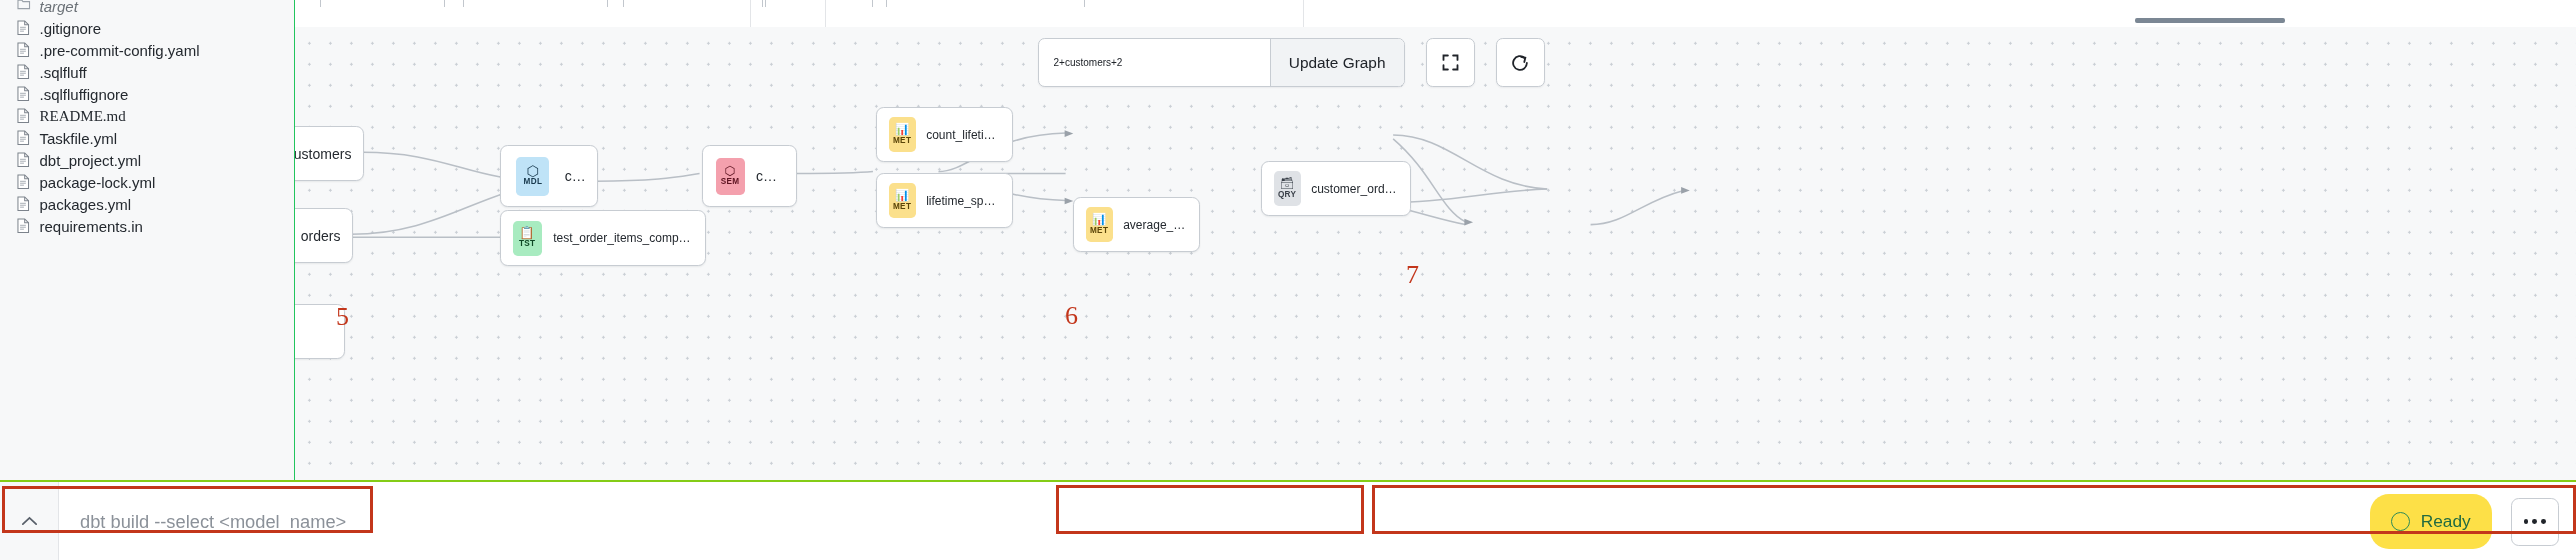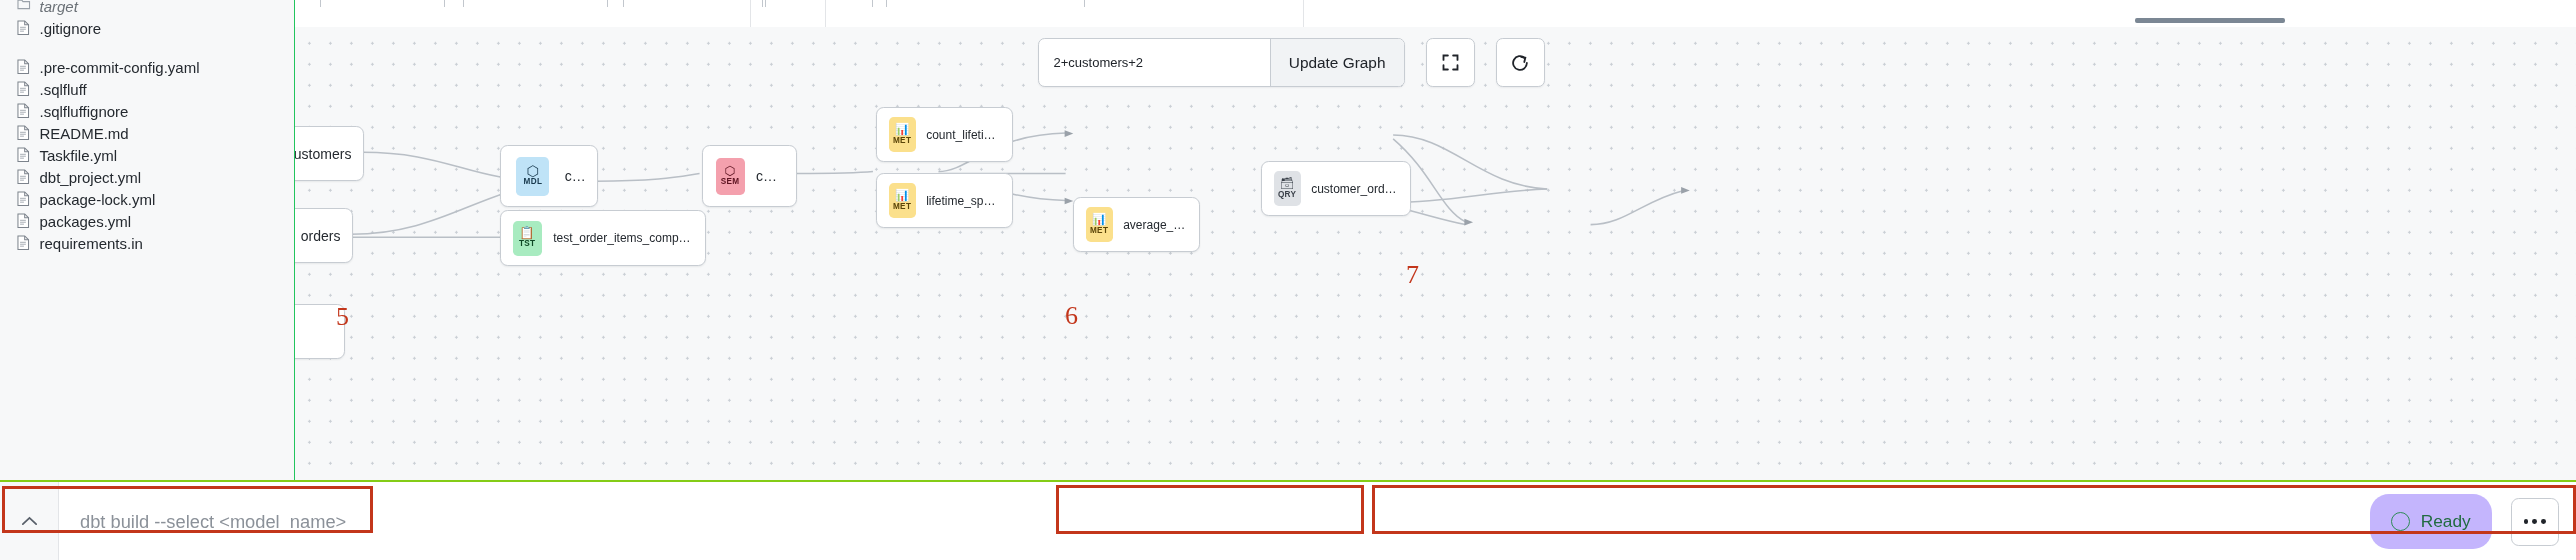--- a/index.html
+++ b/index.html
@@ -68,37 +68,37 @@
   .badge-sem{background:#f4a0ad;color:#5c1220;}
   .badge-met{background:#fbe08c;color:#5b4508;}
   .badge-tst{background:#a8ebc0;color:#0e4624;}
   .badge-qry{background:#dfe2e6;color:#3a4049;}
 
   .edges{position:absolute;left:0;top:0;width:100%;height:100%;pointer-events:none;}
 
   
   .gtoolbar{position:absolute;left:1038px;top:38px;display:flex;align-items:center;gap:21px;z-index:6;}
   .ctlgroup{display:flex;align-items:stretch;background:#fff;border:1px solid #c7ccd2;border-radius:6.7px;overflow:hidden;height:47px;box-shadow:0 1px 1.9px rgba(20,25,35,.06);}
-  .ctlinput{width:216px;display:flex;align-items:center;padding-left:14.5px;font-size:13px;color:#20242a;}
+  .ctlinput{width:216px;display:flex;align-items:center;padding-left:14.5px;font-size:10px;color:#20242a;}
   .ctlbtn{display:flex;align-items:center;padding:0 18.3px;background:#f1f3f5;border-left:1px solid #c7ccd2;font-size:15.4px;color:#20242a;cursor:pointer;}
   .iconbtn{width:47px;height:47px;background:#fff;border:1px solid #c7ccd2;border-radius:6.7px;display:flex;align-items:center;justify-content:center;box-shadow:0 1px 1.9px rgba(20,25,35,.06);cursor:pointer;}
 
   
   .bottombar{position:absolute;left:0;bottom:0;width:2576px;height:79px;background:#fff;border-top:2px solid #84cc16;}
   .cmdwrap{position:absolute;left:0;top:0;height:79px;display:flex;align-items:center;}
   .chev{width:58px;height:79px;display:flex;align-items:center;justify-content:center;background:#f7f8f9;border-right:1px solid #e3e5e8;font-size:18.3px;color:#59606a;cursor:pointer;}
   .cmdinput{padding-left:21px;font-size:18.3px;color:#8b9199;}
 
   .rightctl{position:absolute;right:17.3px;top:0;height:79px;display:flex;align-items:center;gap:19px;}
   .deferwrap{display:flex;align-items:center;gap:16.4px;}
   .toggle{width:52px;height:29px;border-radius:14.5px;background:#fff;border:1.5px solid #9ba2ab;position:relative;cursor:pointer;}
   .toggle .knob{position:absolute;left:1.9px;top:1.9px;width:24px;height:24px;border-radius:50%;background:#2f3a49;}
   .defertext{font-size:18.3px;font-weight:bold;color:#1b1f25;}
   .helpicon{width:19px;height:19px;border-radius:50%;border:1.4px solid #6f757d;color:#6f757d;font-size:12.5px;display:flex;align-items:center;justify-content:center;cursor:pointer;}
-  .readybadge{display:flex;align-items:center;gap:10.6px;background:#c4b5fd;border-radius:19px;padding:17px 21px;cursor:pointer;}
+  .readybadge{display:flex;align-items:center;gap:10.6px;background:#fde047;border-radius:19px;padding:17px 21px;cursor:pointer;}
   .readydot{width:17.3px;height:17.3px;border-radius:50%;border:1.7px solid #2e8b57;}
   .readytext{font-size:17.3px;color:#226b41;}
   .morebtn{width:46px;height:46px;border:1px solid #c7ccd2;border-radius:7.7px;display:flex;align-items:center;justify-content:center;gap:3.9px;background:#fff;cursor:pointer;}
   .morebtn i{width:4.8px;height:4.8px;border-radius:50%;background:#20242a;display:block;}
 
   
   .anno-box{position:absolute;border:3.9px solid #c3361b;pointer-events:none;z-index:40;box-sizing:border-box;}
   .anno-num{position:absolute;color:#c3361b;font-size:26px;font-weight:normal;z-index:41;font-family:"Liberation Serif",serif;}
 </style>
 </head>
@@ -119,21 +119,21 @@
         <div class="file-row" style="top: 0px; height: 22px;">
           <span class="ficon">
             <svg width="12.5" height="15.4" viewBox="0 0 13 16" fill="#fff" stroke="#7c838c" stroke-width="1.05">
               <path d="M1 1h7l4 4v10H1z"></path>
               <path d="M8 1v4h4" fill="none"></path>
               <path d="M3.2 7.6h6M3.2 9.6h6M3.2 11.6h4" stroke="#9aa1a9" stroke-width=".9"></path>
             </svg>
           </span>
           <span class="fname">.gitignore</span>
         </div>
-        <div class="file-row" style="top: 0px; height: 22px; margin-top: 17px;">
+        <div class="file-row" style="top: 0px; height: 22px;">
           <span class="ficon">
             <svg width="12.5" height="15.4" viewBox="0 0 13 16" fill="#fff" stroke="#7c838c" stroke-width="1.05">
               <path d="M1 1h7l4 4v10H1z"></path>
               <path d="M8 1v4h4" fill="none"></path>
               <path d="M3.2 7.6h6M3.2 9.6h6M3.2 11.6h4" stroke="#9aa1a9" stroke-width=".9"></path>
             </svg>
           </span>
           <span class="fname">.pre-commit-config.yaml</span>
         </div>
         <div class="file-row" style="top: 0px; height: 22px;">
@@ -149,21 +149,21 @@
         <div class="file-row" style="top: 0px; height: 22px;">
           <span class="ficon">
             <svg width="12.5" height="15.4" viewBox="0 0 13 16" fill="#fff" stroke="#7c838c" stroke-width="1.05">
               <path d="M1 1h7l4 4v10H1z"></path>
               <path d="M8 1v4h4" fill="none"></path>
               <path d="M3.2 7.6h6M3.2 9.6h6M3.2 11.6h4" stroke="#9aa1a9" stroke-width=".9"></path>
             </svg>
           </span>
           <span class="fname">.sqlfluffignore</span>
         </div>
-        <div class="file-row" style="top: 0px; height: 22px;">
+        <div class="file-row" style="top: 0px; height: 22px; font-family: Liberation Serif, serif;">
           <span class="ficon">
             <svg width="12.5" height="15.4" viewBox="0 0 13 16" fill="#fff" stroke="#7c838c" stroke-width="1.05">
               <path d="M1 1h7l4 4v10H1z"></path>
               <path d="M8 1v4h4" fill="none"></path>
               <path d="M3.2 7.6h6M3.2 9.6h6M3.2 11.6h4" stroke="#9aa1a9" stroke-width=".9"></path>
             </svg>
           </span>
           <span class="fname">README.md</span>
         </div>
         <div class="file-row" style="top: 0px; height: 22px;">

